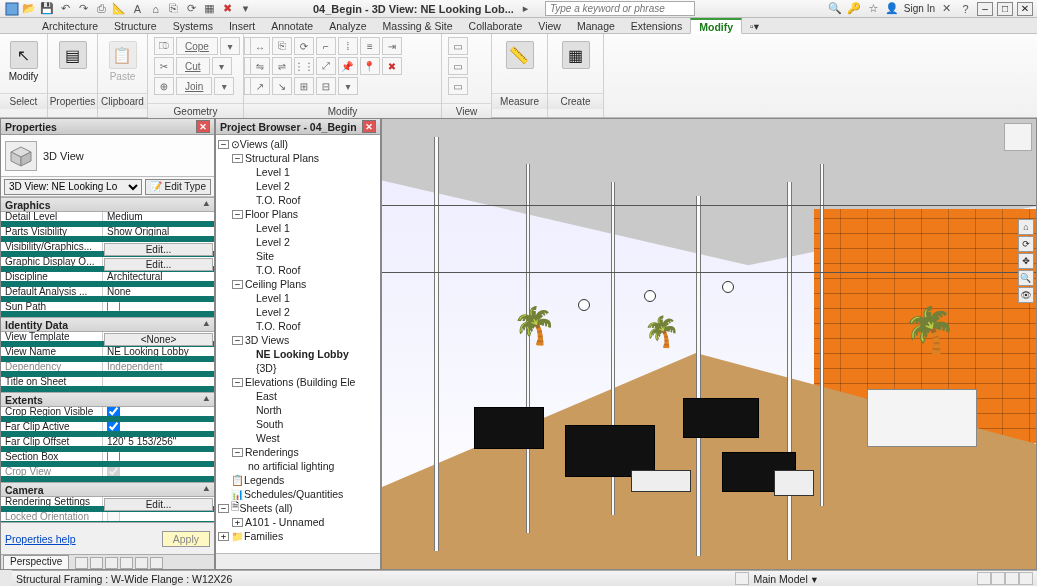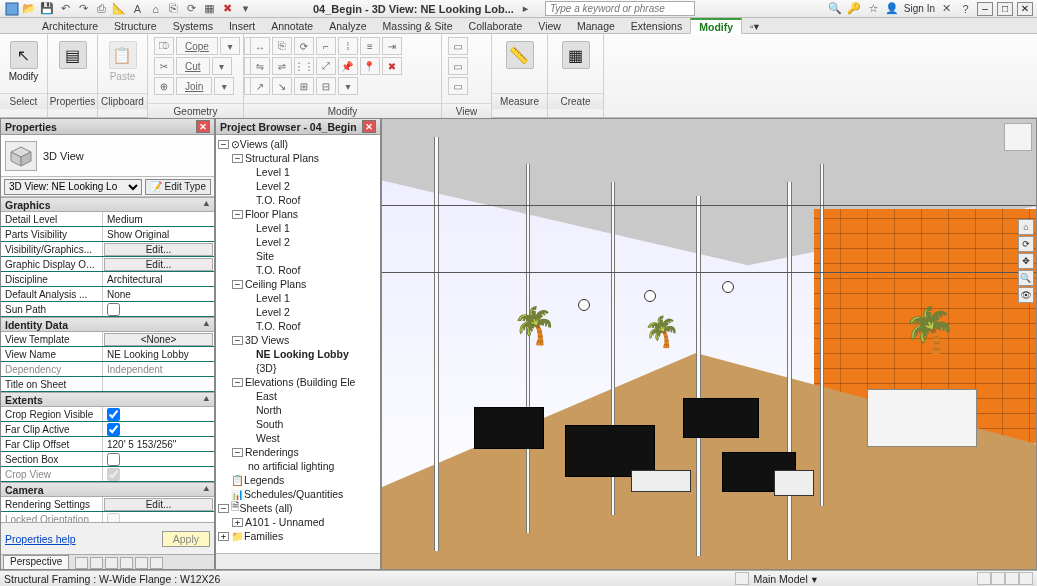--- a/index.html
+++ b/index.html
@@ -41,21 +41,21 @@
 .palette-title { height:16px; background:linear-gradient(#e4e4e4,#c9c9c9); border-bottom:1px solid #999; display:flex; align-items:center; padding:0 4px; font-size:10.5px; font-weight:bold;}
 .palette-title .xbtn { margin-left:auto; width:14px; height:13px; border:1px solid #777; background:#d55; color:#fff; font-size:9px; display:flex;align-items:center;justify-content:center;}
 .palette-header { height:42px; display:flex; align-items:center; padding:4px; border-bottom:1px solid #bbb; gap:6px; background:#fdfdfd;}
 .palette-header .cube { width:32px; height:30px; border:1px solid #aaa; background:#eee; display:flex;align-items:center;justify-content:center;}
 .palette-selector { height:20px; display:flex; align-items:center; padding:2px 3px; gap:3px; border-bottom:1px solid #bbb; background:#f7f7f7;}
 .palette-selector select { flex:1; height:16px; font-size:10px; border:1px solid #888;}
 .palette-selector .editbtn { height:16px; font-size:10px; padding:0 4px; border:1px solid #888; background:#ececec; display:flex;align-items:center;gap:2px;}
 .prop-scroll { flex:1; overflow-y:auto; overflow-x:hidden; }
 .prop-group-hdr { height:15px; background:linear-gradient(#e6e6e6,#d4d4d4); border-top:1px solid #aaa; border-bottom:1px solid #aaa; padding:0 4px; font-size:10.5px; font-weight:bold; display:flex; align-items:center;}
 .prop-group-hdr .exp { margin-left:auto; font-size:9px; color:#555;}
-.prop-row { height:15px; display:flex; border-bottom:1px solid #0f766e; font-size:10px; background:#fff;}
+.prop-row { height:15px; display:flex; border-bottom:6px solid #0f766e; font-size:10px; background:#fff;}
 .prop-row .k { width:102px; padding:0 4px; border-right:1px solid #ccc; display:flex;align-items:center; white-space:nowrap; overflow:hidden;}
 .prop-row .k.dim { color:#888;}
 .prop-row .v { flex:1; padding:0 4px; display:flex;align-items:center; white-space:nowrap; overflow:hidden;}
 .prop-row .v.btn { justify-content:center; background:#ececec; border:1px solid #aaa; margin:1px; height:13px;}
 .prop-row .v input[type=checkbox]{ margin:0;}
 .palette-footer { height:32px; border-top:1px solid #aaa; display:flex; align-items:center; padding:0 4px; background:#f0f0f0;}
 .palette-footer a { color:#0046c8; text-decoration:underline; font-size:10.5px;}
 .palette-footer .apply { margin-left:auto; padding:1px 10px; border:1px solid #999; background:#fef9c3; color:#888; font-size:10.5px;}
 
 
@@ -81,21 +81,21 @@
 .vp-chair { position:absolute; background:#111; border:1px solid #000;}
 .vp-table { position:absolute; background:#eee; border:1px solid #333;}
 .vp-planter { position:absolute; background:#f4f4f4; border:1px solid #888;}
 .vp-palm { position:absolute; color:#555; font-size:44px; line-height:1;}
 .vp-line { position:absolute; height:1px; background:#555;}
 .vp-navcube { position:absolute; right:4px; top:4px; width:28px; height:28px; border:1px solid #aaa; background:#f3f3f3;}
 .vp-wheel { position:absolute; right:2px; top:100px; width:16px; display:flex; flex-direction:column; gap:1px;}
 .vp-wheel .w { width:16px; height:16px; border:1px solid #999; background:#eee; font-size:9px; display:flex;align-items:center;justify-content:center;}
 
 
-.statusbar { position:absolute; left:0; right:0; bottom:0; height:16px; background:linear-gradient(#f4f4f4,#e4e4e4); border-top:1px solid #aaa; display:flex; align-items:center; font-size:10.5px; padding:0 4px;}
+.statusbar { position:absolute; left:12px; right:0; bottom:0; height:16px; background:linear-gradient(#f4f4f4,#e4e4e4); border-top:1px solid #aaa; display:flex; align-items:center; font-size:10.5px; padding:0 4px;}
 .statusbar .mm { margin-left:auto; margin-right:160px; display:flex; align-items:center; gap:4px;text-align:right;}
 .statusbar .sicon { width:14px; height:13px; border:1px solid #bbb; background:#f0f0f0;}
 
 
 .prop-tabs { height:15px; display:flex; align-items:flex-end; gap:0; background:#e2e2e2; border-top:1px solid #aaa; padding-left:2px;}
 .prop-tabs .pt { height:14px; padding:0 6px; font-size:10px; border:1px solid #999; border-bottom:none; background:#f8f8f8;}
 .prop-tabs .icons { display:flex; gap:2px; margin-left:6px;}
 .prop-tabs .mini { width:13px;height:12px;border:1px solid #aaa; background:#eee;}
 
 svg { display:block; }

